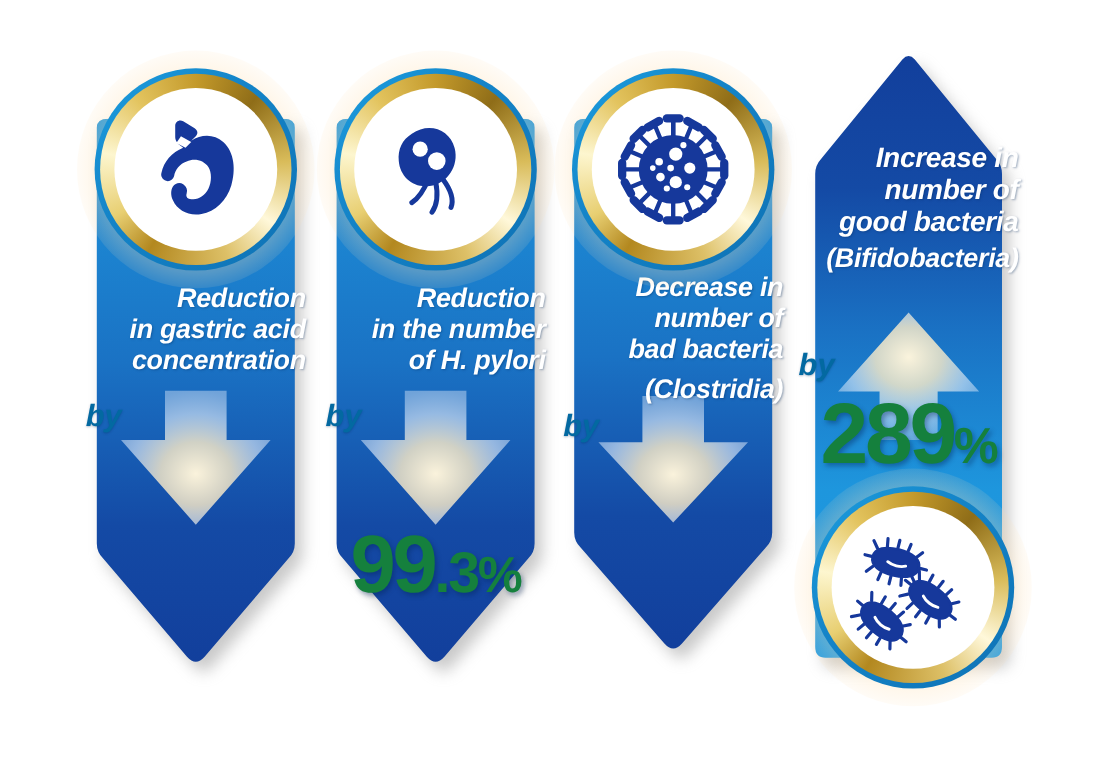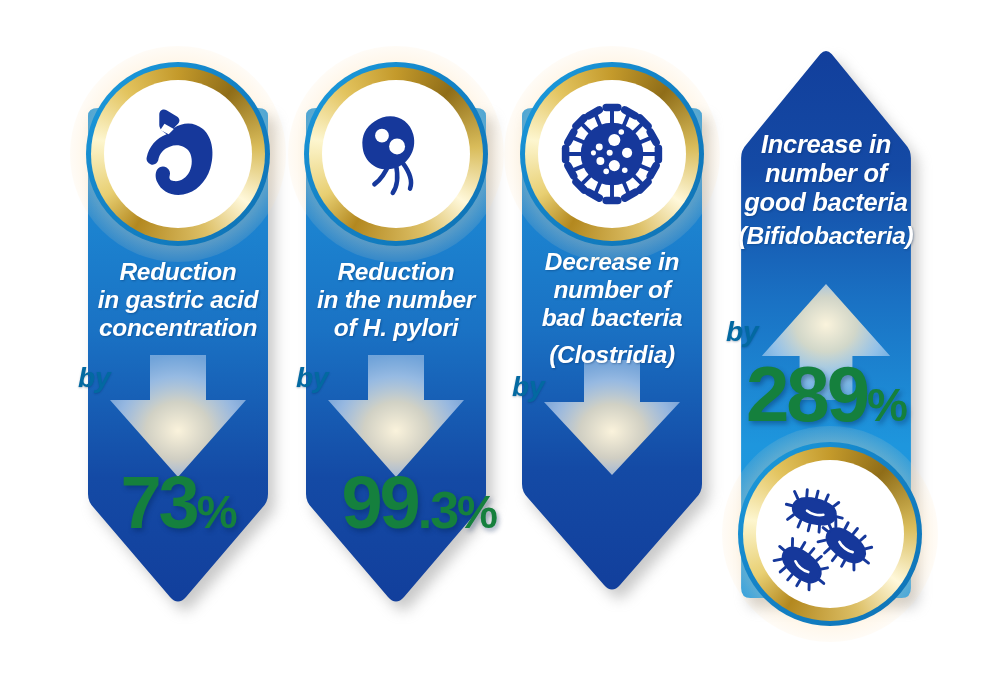--- a/index.html
+++ b/index.html
@@ -75,21 +75,21 @@
     display: flex;
     align-items: center;
     justify-content: center;
   }
   .med-white svg { display: block; }
 
   
   .cap {
     position: absolute;
     left: 0; width: 100%;
-    text-align: center;
+    text-align: right;
     color: #ffffff;
     font-weight: bold;
     font-style: italic;
     font-size: 24.5px;
     line-height: 1.14;
     letter-spacing: -0.3px;
     text-shadow: 1px 1px 2px rgba(0,40,90,0.35);
     z-index: 6;
     white-space: pre-line;
   }
@@ -160,23 +160,20 @@
         <path d="M72,0 L128,0 L128,45 L168,45 L100,122 L32,45 L72,45 Z" fill="url(#ig1)"></path>
       </svg>
     </div>
 
     <div class="cap" style="top:258px;">Reduction
 in gastric acid
 concentration</div>
 
     <div class="by" style="top:362px;">by</div>
 
-    <div class="pct" style="top:466px;">
-      <span>73</span><span class="u">%</span>
-    </div>
 
     <div class="medallion" style="left:8px; top:62px; width:184px; height:184px; z-index:7;">
       <div class="med-glow"></div>
       <div class="med-outer"></div>
       <div class="med-gold"></div>
       <div class="med-white">
         <svg width="104" height="104" viewBox="0 0 100 100">
           <path fill="#16389b" d="M32,12 c0,-4 4,-6 7,-4 l10,6 c3,2 3,5 1,7 l-4,4
                 c9,-6 20,-6 28,1 c10,9 11,25 7,38 c-4,13 -14,23 -26,25
                 c-11,2 -21,-3 -25,-12 c-2,-4 -2,-9 0,-12 c2,-3 6,-4 9,-2
@@ -220,21 +217,21 @@
         <path d="M72,0 L128,0 L128,45 L168,45 L100,122 L32,45 L72,45 Z" fill="url(#ig2)"></path>
       </svg>
     </div>
 
     <div class="cap" style="top:258px;">Reduction
 in the number
 of H. pylori</div>
 
     <div class="by" style="top:362px;">by</div>
 
-    <div class="pct" style="top:466px;text-align:right;">
+    <div class="pct" style="top:476px;">
       <span>99</span><span class="dec">.3</span><span class="u">%</span>
     </div>
 
     <div class="medallion" style="left:8px; top:62px; width:184px; height:184px; z-index:7;">
       <div class="med-glow"></div>
       <div class="med-outer"></div>
       <div class="med-gold"></div>
       <div class="med-white">
         <svg width="108" height="108" viewBox="0 0 100 100">
           <g fill="none" stroke="#16389b" stroke-width="4.2" stroke-linecap="round">

